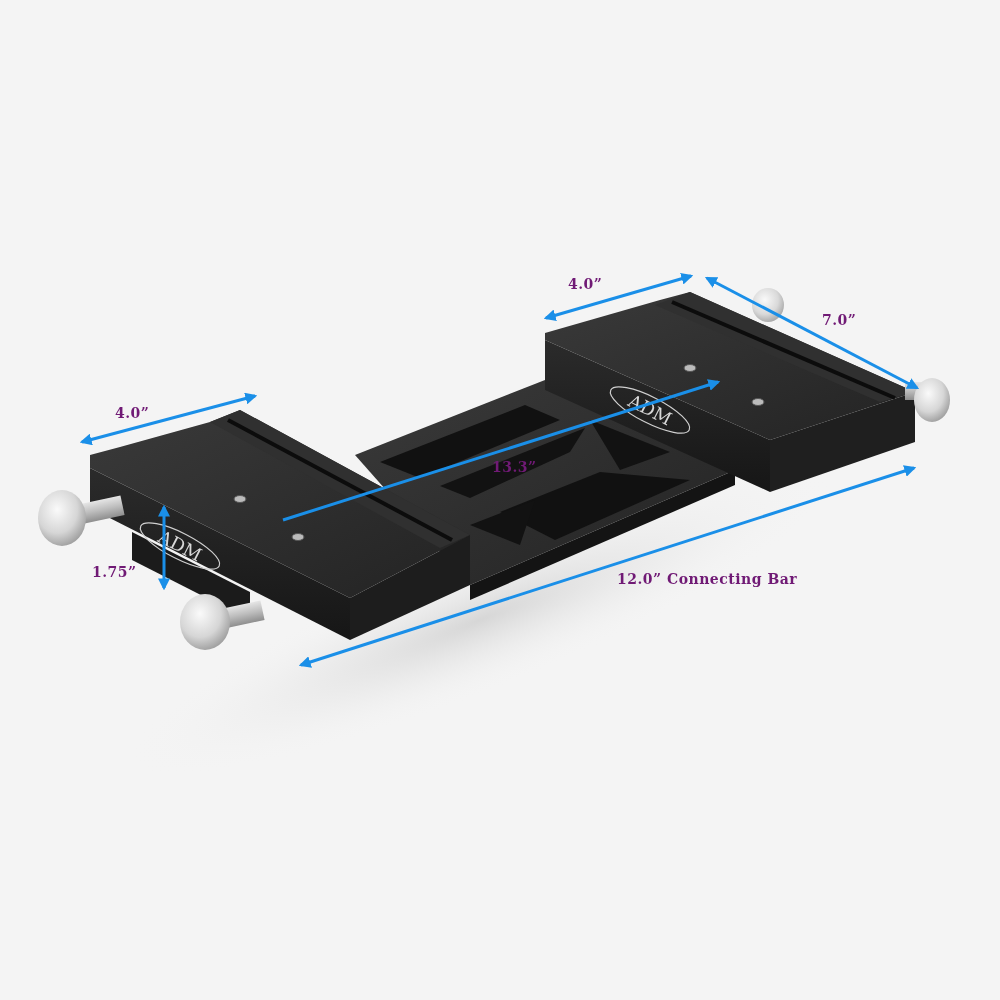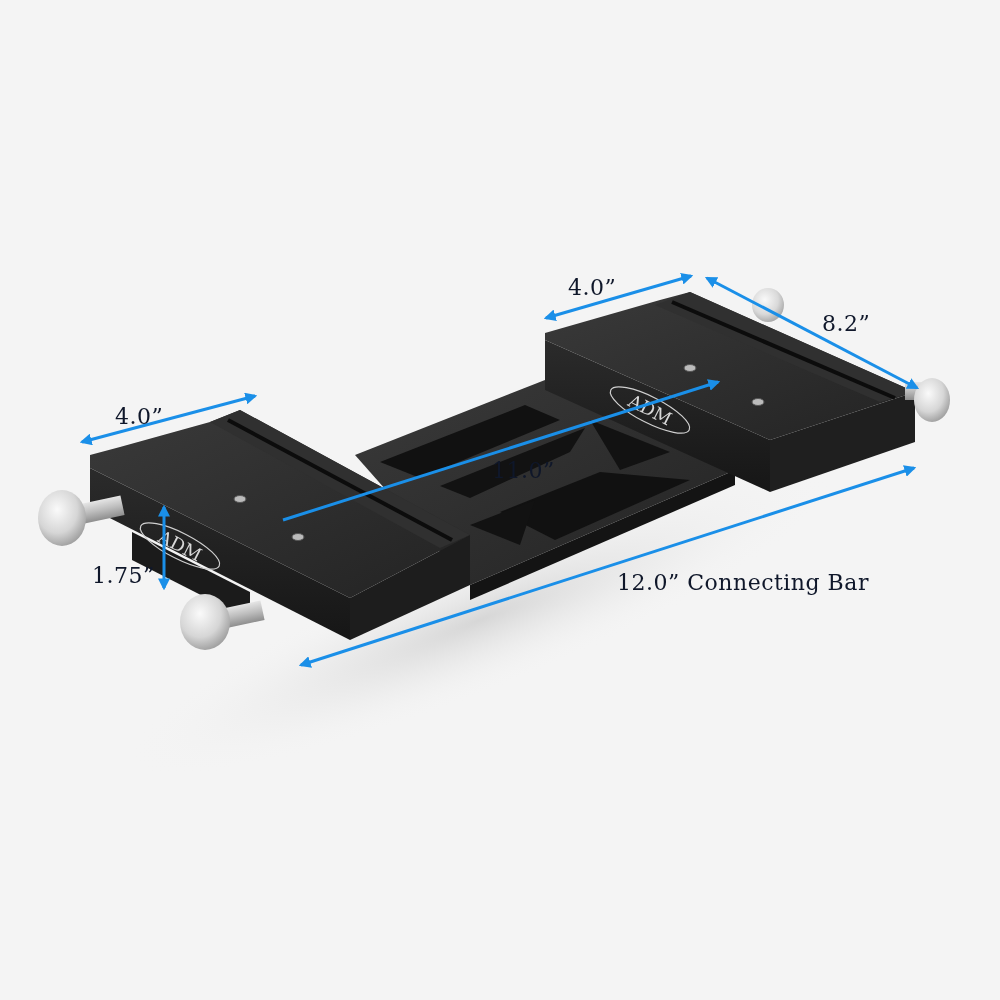--- a/index.html
+++ b/index.html
@@ -5,26 +5,27 @@
   html, body { margin: 0; padding: 0; }
   body {
     width: 1000px; height: 1000px; overflow: hidden;
     background: #f4f4f4;
     position: relative;
     font-family: "DejaVu Serif", "Liberation Serif", serif;
   }
   #scene { position: absolute; left: 0; top: 0; width: 1000px; height: 1000px; }
   .dim-label {
     position: absolute;
-    color: #0f172a;
+    color: #701a75;
     font-family: "DejaVu Serif", "Liberation Serif", serif;
-    font-size: 22px;
+    font-size: 14px;
     line-height: 1;
     white-space: nowrap;
     letter-spacing: 0.5px;
+    font-weight: bold;
   }
 </style>
 </head>
 <body>
 
 <svg id="scene" viewBox="0 0 1000 1000" xmlns="http://www.w3.org/2000/svg">
   <defs>
     <linearGradient id="blackTop" x1="0" y1="0" x2="1" y2="1">
       <stop offset="0" stop-color="#3a3a3a"></stop>
       <stop offset="1" stop-color="#232323"></stop>
@@ -131,16 +132,16 @@
     <line x1="546" y1="318" x2="691" y2="276" marker-start="url(#arrow)" marker-end="url(#arrow)"></line>
     <line x1="707" y1="278" x2="917" y2="388" marker-start="url(#arrow)" marker-end="url(#arrow)"></line>
     <line x1="283" y1="520" x2="718" y2="382" marker-end="url(#arrow)"></line>
     <line x1="301" y1="665" x2="914" y2="468" marker-start="url(#arrow)" marker-end="url(#arrow)"></line>
     <line x1="164" y1="507" x2="164" y2="588" marker-start="url(#arrow)" marker-end="url(#arrow)"></line>
   </g>
 </svg>
 
 <div class="dim-label" style="left:115px; top:406px;">4.0”</div>
 <div class="dim-label" style="left:568px; top:277px;">4.0”</div>
-<div class="dim-label" style="left:822px; top:313px;">8.2”</div>
-<div class="dim-label" style="left:492px; top:460px;">11.0”</div>
+<div class="dim-label" style="left:822px; top:313px;">7.0”</div>
+<div class="dim-label" style="left:492px; top:460px;">13.3”</div>
 <div class="dim-label" style="left:92px; top:565px;text-align:right;">1.75”</div>
 <div class="dim-label" style="left:617px; top:572px;">12.0” Connecting Bar</div>
 
 </body></html>

